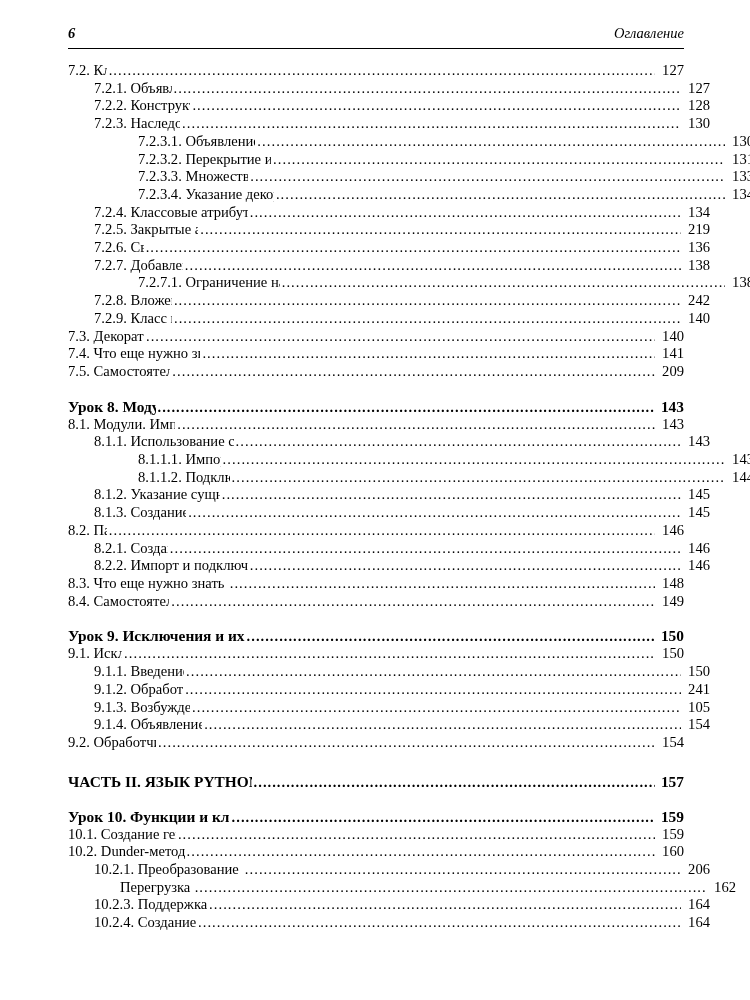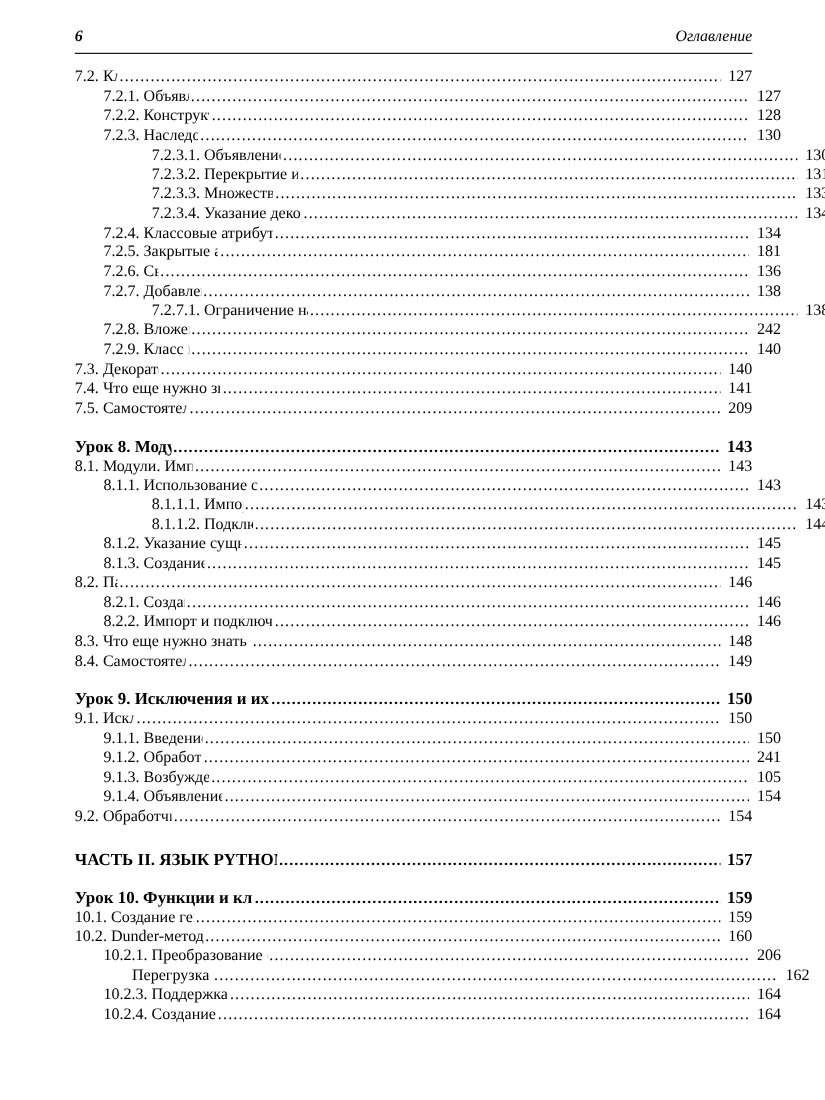--- a/index.html
+++ b/index.html
@@ -176,21 +176,21 @@
         <span class="pageno">134</span>
       </div>
       <div class="row lvl2">
         <span class="label">7.2.4. Классовые атрибуты и методы. Статические методы</span>
         <span class="leader"></span>
         <span class="pageno">134</span>
       </div>
       <div class="row lvl2">
         <span class="label">7.2.5. Закрытые атрибуты и методы</span>
         <span class="leader"></span>
-        <span class="pageno">181</span>
+        <span class="pageno">219</span>
       </div>
       <div class="row lvl2">
         <span class="label">7.2.6. Свойства</span>
         <span class="leader"></span>
         <span class="pageno">136</span>
       </div>
       <div class="row lvl2">
         <span class="label">7.2.7. Добавленные атрибуты</span>
         <span class="leader"></span>
         <span class="pageno">138</span>

